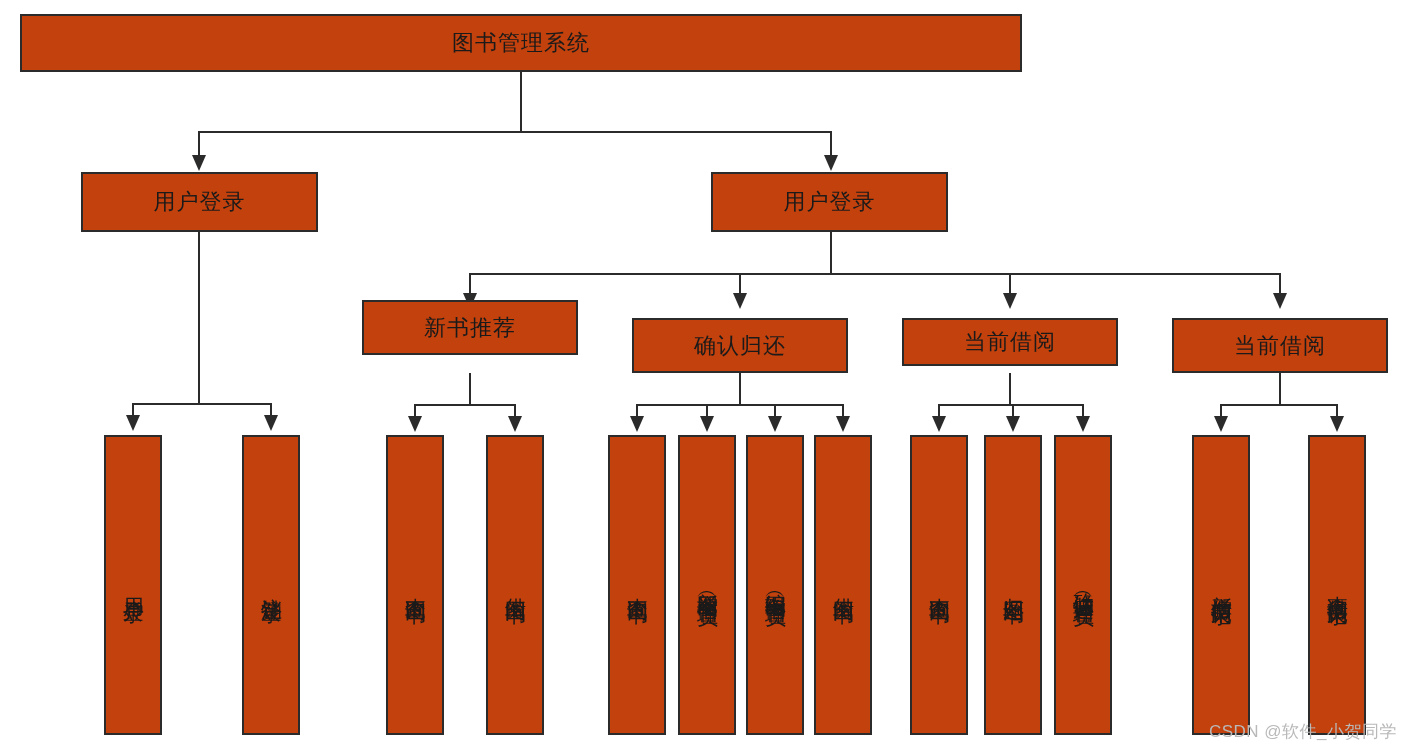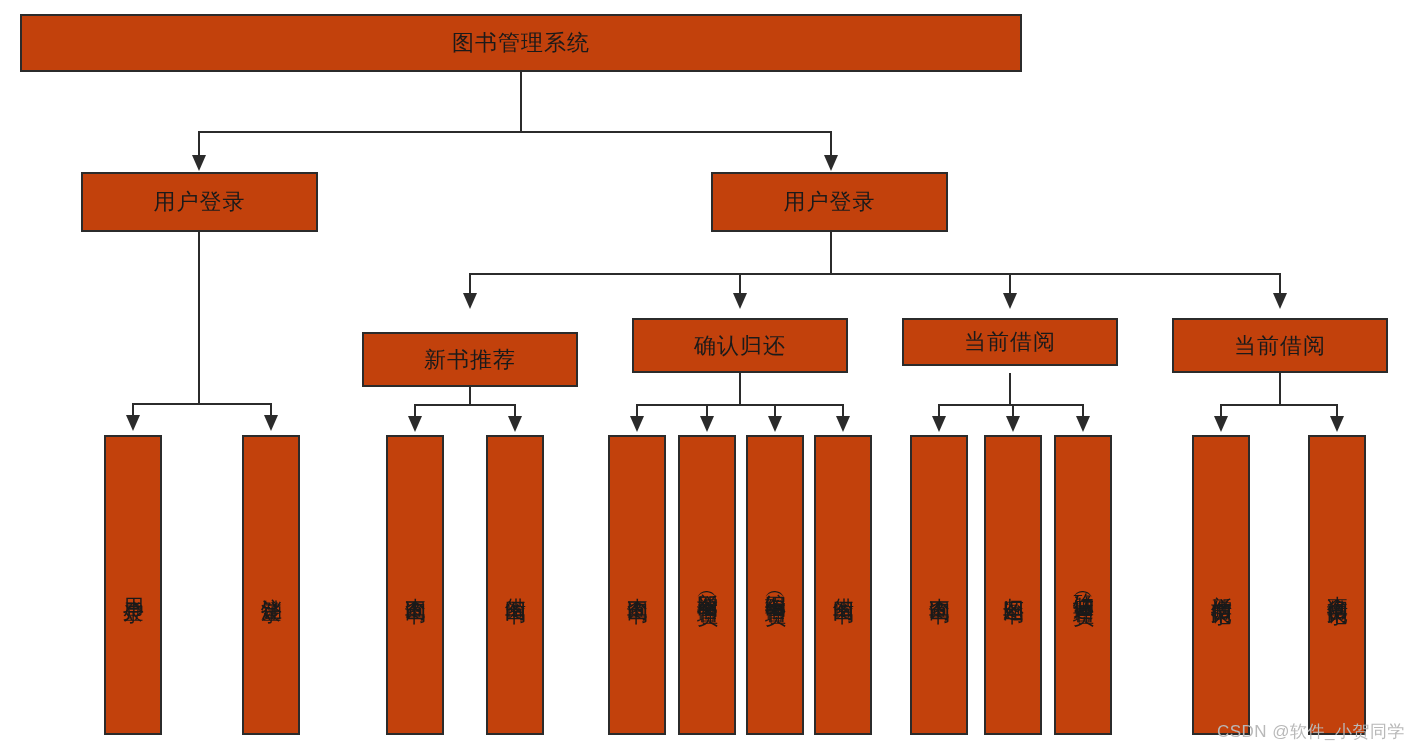--- a/index.html
+++ b/index.html
@@ -54,21 +54,21 @@
   .arrow {
     position: absolute;
     width: 0;
     height: 0;
     border-left: 7px solid transparent;
     border-right: 7px solid transparent;
     border-top: 16px solid #2b2b2b;
   }
   #watermark {
     position: absolute;
-    right: 0;
+    right: 8px;
     bottom: 4px;
     font-size: 17px;
     color: #b9b9b9;
     letter-spacing: 0.5px;
     white-space: nowrap;
     user-select: none;
     margin-top: 10px;
   }
 </style>
 </head>
@@ -140,21 +140,21 @@
   </div>
 
   <div class="node horiz" style="left:81px; top:172px; width:237px; height:60px;">
     <span class="lbl">用户登录</span>
   </div>
 
   <div class="node horiz" style="left:711px; top:172px; width:237px; height:60px;">
     <span class="lbl">用户登录</span>
   </div>
 
-  <div class="node horiz" style="left:362px; top:332px; width:216px; height:55px;text-align:center;">
+  <div class="node horiz" style="left:362px; top:300px; width:216px; height:55px;text-align:center;">
     <span class="lbl">新书推荐</span>
   </div>
 
   <div class="node horiz" style="left:632px; top:318px; width:216px; height:55px;">
     <span class="lbl">确认归还</span>
   </div>
 
   <div class="node horiz" style="left:902px; top:318px; width:216px; height:48px;">
     <span class="lbl">当前借阅</span>
   </div>

